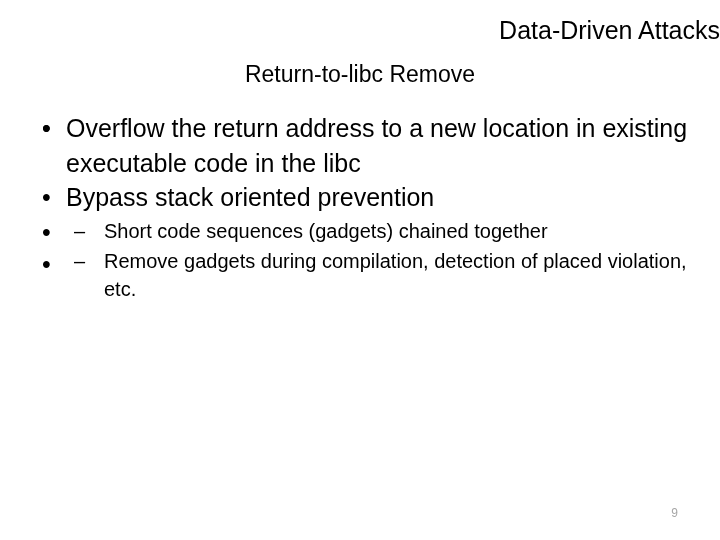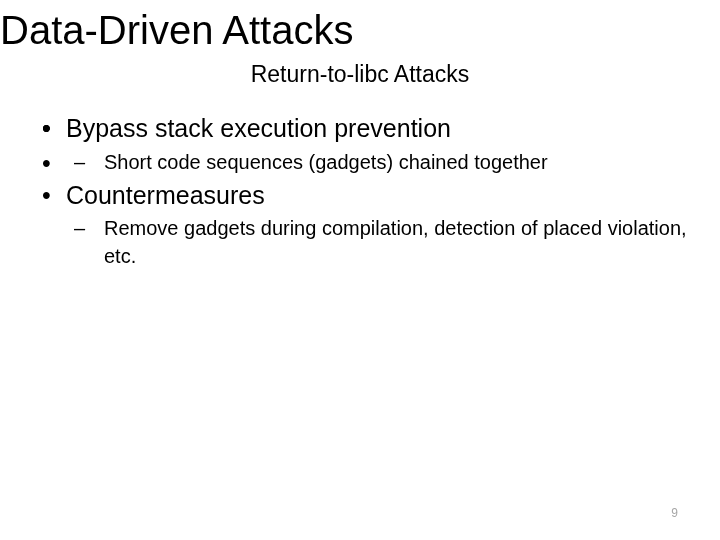--- a/index.html
+++ b/index.html
@@ -19,22 +19,22 @@
     position: relative;
     width: 720px;
     height: 540px;
     box-sizing: border-box;
   }
   .title {
     position: absolute;
     top: 11px;
     left: 0;
     width: 720px;
-    text-align: left;
-    font-size: 40px;
+    text-align: right;
+    font-size: 25px;
     line-height: 38px;
     font-weight: 400;
     letter-spacing: 0px;
     color: #000000;
   }
   .subtitle {
     position: absolute;
     top: 60px;
     left: 0;
     width: 720px;
@@ -99,52 +99,52 @@
     color: #a6a6a6;
   }
 </style>
 </head>
 <body>
 
 <div class="slide">
 
   <div class="title">Data-Driven Attacks</div>
 
-  <div class="subtitle">Return-to-libc Attacks</div>
+  <div class="subtitle">Return-to-libc Remove</div>
 
   <div class="body-block">
     <ul class="level1">
 
       <li class="bullet-l1">
         <span class="bullet-mark">•</span>
       </li>
 
       <li class="bullet-l1">
         <span class="bullet-mark">•</span>
+        <span>Overflow the return address to a new location in existing executable code in the libc</span>
       </li>
 
       <li class="bullet-l1">
         <span class="bullet-mark">•</span>
-        <span>Bypass stack execution prevention</span>
+        <span>Bypass stack oriented prevention</span>
       </li>
 
       <li class="bullet-l1">
         <span class="bullet-mark">•</span>
       </li>
 
       <ul class="level2">
         <li class="bullet-l2">
           <span class="dash-mark">–</span>
           <span>Short code sequences (gadgets) chained together</span>
         </li>
       </ul>
 
       <li class="bullet-l1">
         <span class="bullet-mark">•</span>
-        <span>Countermeasures</span>
       </li>
 
       <ul class="level2">
         <li class="bullet-l2">
           <span class="dash-mark">–</span>
           <span>Remove gadgets during compilation, detection of placed violation, etc.</span>
         </li>
       </ul>
 
     </ul>

